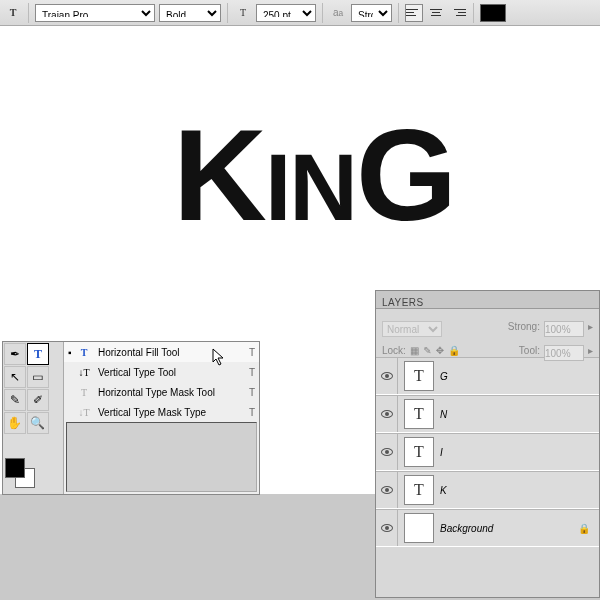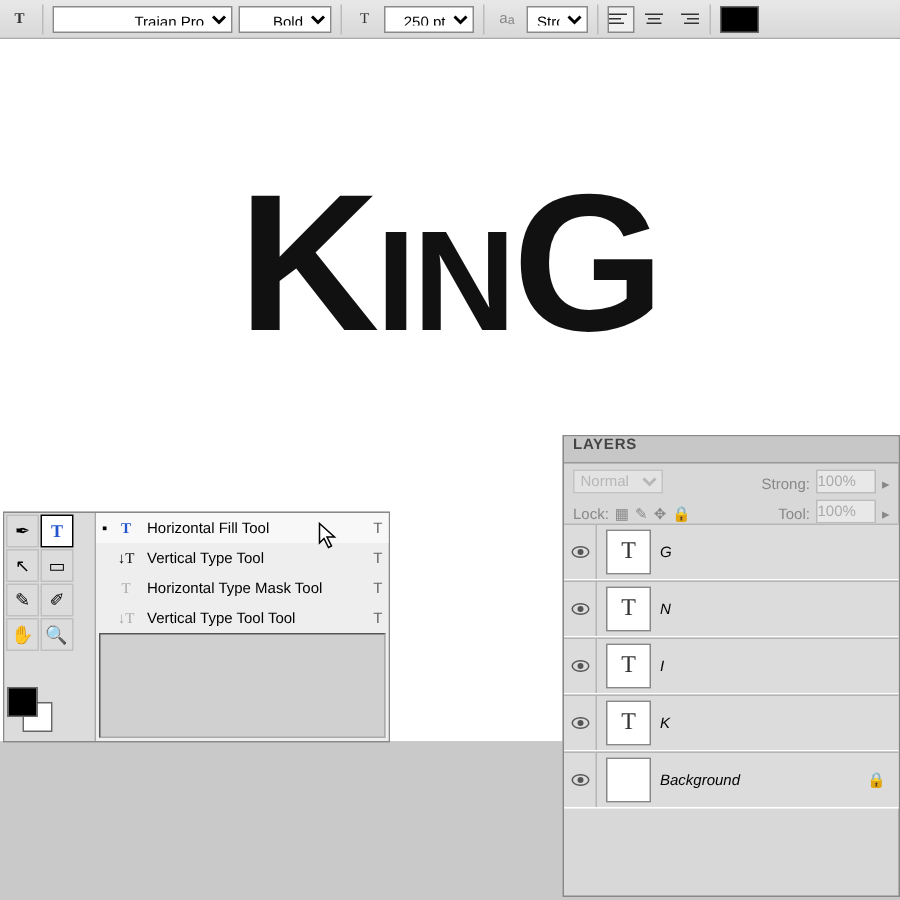--- a/index.html
+++ b/index.html
@@ -1,27 +1,27 @@
 <!DOCTYPE html>
 <html><head>
 <meta charset="utf-8">
 <style>
 * { box-sizing: border-box; margin: 0; padding: 0; font-family: Tahoma, sans-serif; }
 body { width: 600px; height: 600px; background: #fff; overflow: hidden; position: relative; }
 
 .toolbar { height: 26px; background: linear-gradient(#e8e8e8,#d8d8d8); border-bottom: 1px solid #aaa; display: flex; align-items: center; gap: 4px; padding: 0 4px; font-size: 10px; }
 .tb-icon { width: 18px; height: 18px; display: flex; align-items: center; justify-content: center; color: #333; }
-.tb-select { height: 18px; background: #fff; border: 1px solid #8a8a8a; font-size: 10px; padding: 4px 2px; text-align: right; }
+.tb-select { height: 18px; background: #fff; border: 1px solid #8a8a8a; font-size: 10px; padding: 4px 2px; }
 .tb-sep { width: 1px; height: 20px; background: #bbb; margin: 0 2px; }
 .align-btn { width: 18px; height: 18px; border: 1px solid transparent; display: flex; flex-direction: column; justify-content: center; gap: 2px; cursor: pointer; }
 .align-btn.active { border-color: #888; background: #f0f0f0; }
 .align-line { height: 1px; background: #333; }
 .swatch { width: 26px; height: 18px; background: #000; border: 1px solid #666; }
 
-.canvas-text { position: absolute; top: 100px; left: 50px; width: 500px; font-family: 'Times New Roman', serif; font-size: 130px; letter-spacing: -2px; font-weight: 700; color: #111; text-align: center; }
+.canvas-text { position: absolute; top: 100px; left: 64px; width: 500px; font-family: 'Times New Roman', serif; font-size: 130px; letter-spacing: -2px; font-weight: 700; color: #111; text-align: center; }
 .canvas-text .sm { font-size: 95px; }
 
 .gray-bg { position: absolute; left: 0; bottom: 0; width: 600px; height: 106px; background: #c9c9c9; }
 
 
 .tools-panel { position: absolute; left: 2px; top: 341px; width: 258px; background: #dcdcdc; border: 1px solid #888; }
 .tools-left { position: absolute; left: 0; top: 0; width: 46px; height: 152px; background: #dcdcdc; }
 .tool-grid { display: grid; grid-template-columns: 22px 22px; grid-auto-rows: 22px; gap: 1px; padding: 1px; }
 .tool-btn { background: #dcdcdc; border: 1px solid #c0c0c0; display: flex; align-items: center; justify-content: center; font-size: 12px; cursor: pointer; }
 .tool-btn.sel { background: #fff; border: 1px solid #000; color: #2255cc; font-family: Georgia, serif; font-weight: bold; }
@@ -31,22 +31,22 @@
 .flyout { position: absolute; left: 60px; top: 0; width: 196px; background: #eee; border-left: 1px solid #aaa; }
 .fly-item { height: 20px; display: flex; align-items: center; padding: 0 4px; font-size: 10px; cursor: pointer; }
 .fly-item.sel { background: #f8f8f8; }
 .fly-icon { width: 16px; margin-right: 6px; display: flex; justify-content: center; }
 .fly-key { margin-left: auto; color: #666; }
 .fly-body { height: 152px; position: relative; }
 .fly-rest { position: absolute; top: 80px; left: 2px; right: 2px; bottom: 2px; background: #d0d0d0; border: 1px inset #aaa; }
 
 
 .layers-panel { position: absolute; right: 0px; top: 290px; width: 225px; height: 308px; background: #d8d8d8; border: 1px solid #888; }
-.lp-tab { background: #c7c7c7; border-bottom: 1px solid #999; height: 18px; display: flex; align-items: flex-start; padding: 0 6px; font-size: 10px; font-weight: bold; color: #444; letter-spacing: 0.5px; }
-.lp-row { height: 20px; display: flex; align-items: flex-end; gap: 4px; padding: 0 6px; font-size: 10px; color: #888; }
+.lp-tab { background: #c7c7c7; border-bottom: 1px solid #999; height: 18px; display: flex; align-items: flex-end; padding: 0 6px; font-size: 10px; font-weight: normal; color: #444; letter-spacing: 0.5px; }
+.lp-row { height: 20px; display: flex; align-items: flex-start; gap: 4px; padding: 12px 6px; font-size: 10px; color: #888; }
 .lp-row select, .lp-row input { height: 16px; font-size: 10px; background: #e8e8e8; border: 1px solid #bbb; color: #aaa; }
 .lp-row .w { width: 60px; }
 .lp-body { background: #d8d8d8; }
 .layer { height: 38px; border-top: 1px solid #b5b5b5; border-bottom: 1px solid #fff; display: flex; align-items: center; font-size: 10px; background: #dcdcdc; }
 .vis-col { width: 22px; height: 100%; border-right: 1px solid #b5b5b5; display: flex; align-items: center; justify-content: center; }
 .eye { width: 12px; height: 8px; border: 1px solid #555; border-radius: 50%; position: relative; }
 .eye::after { content: ''; position: absolute; left: 3px; top: 1px; width: 4px; height: 4px; background: #555; border-radius: 50%; }
 .thumb { width: 30px; height: 30px; margin: 0 6px; background: #fff; border: 1px solid #888; display: flex; align-items: center; justify-content: center; font-family: Georgia, serif; font-size: 16px; color: #333; }
 .layer .name { font-style: italic; }
 .layer .lock { margin-left: auto; margin-right: 8px; color: #777; }
@@ -134,21 +134,21 @@
     </div>
     <div class="fly-item">
       <span style="width:8px"></span>
       <span class="fly-icon" style="font-family:Georgia;color:#aaa;">T</span>
       <span>Horizontal Type Mask Tool</span>
       <span class="fly-key">T</span>
     </div>
     <div class="fly-item">
       <span style="width:8px"></span>
       <span class="fly-icon" style="font-family:Georgia;color:#aaa;">↓T</span>
-      <span>Vertical Type Tool Tool</span>
+      <span>Vertical Type Mask Type</span>
       <span class="fly-key">T</span>
     </div>
     <div class="fly-rest"></div>
     <svg class="cursor-arrow" style="left:148px;top:6px" width="14" height="18" viewBox="0 0 14 18">
         <path d="M1 1 L1 14 L4 11 L7 17 L9 16 L6 10 L11 10 Z" fill="#fff" stroke="#000" stroke-width="1"></path>
       </svg>
   </div>
 </div>
 
 <div class="layers-panel">

